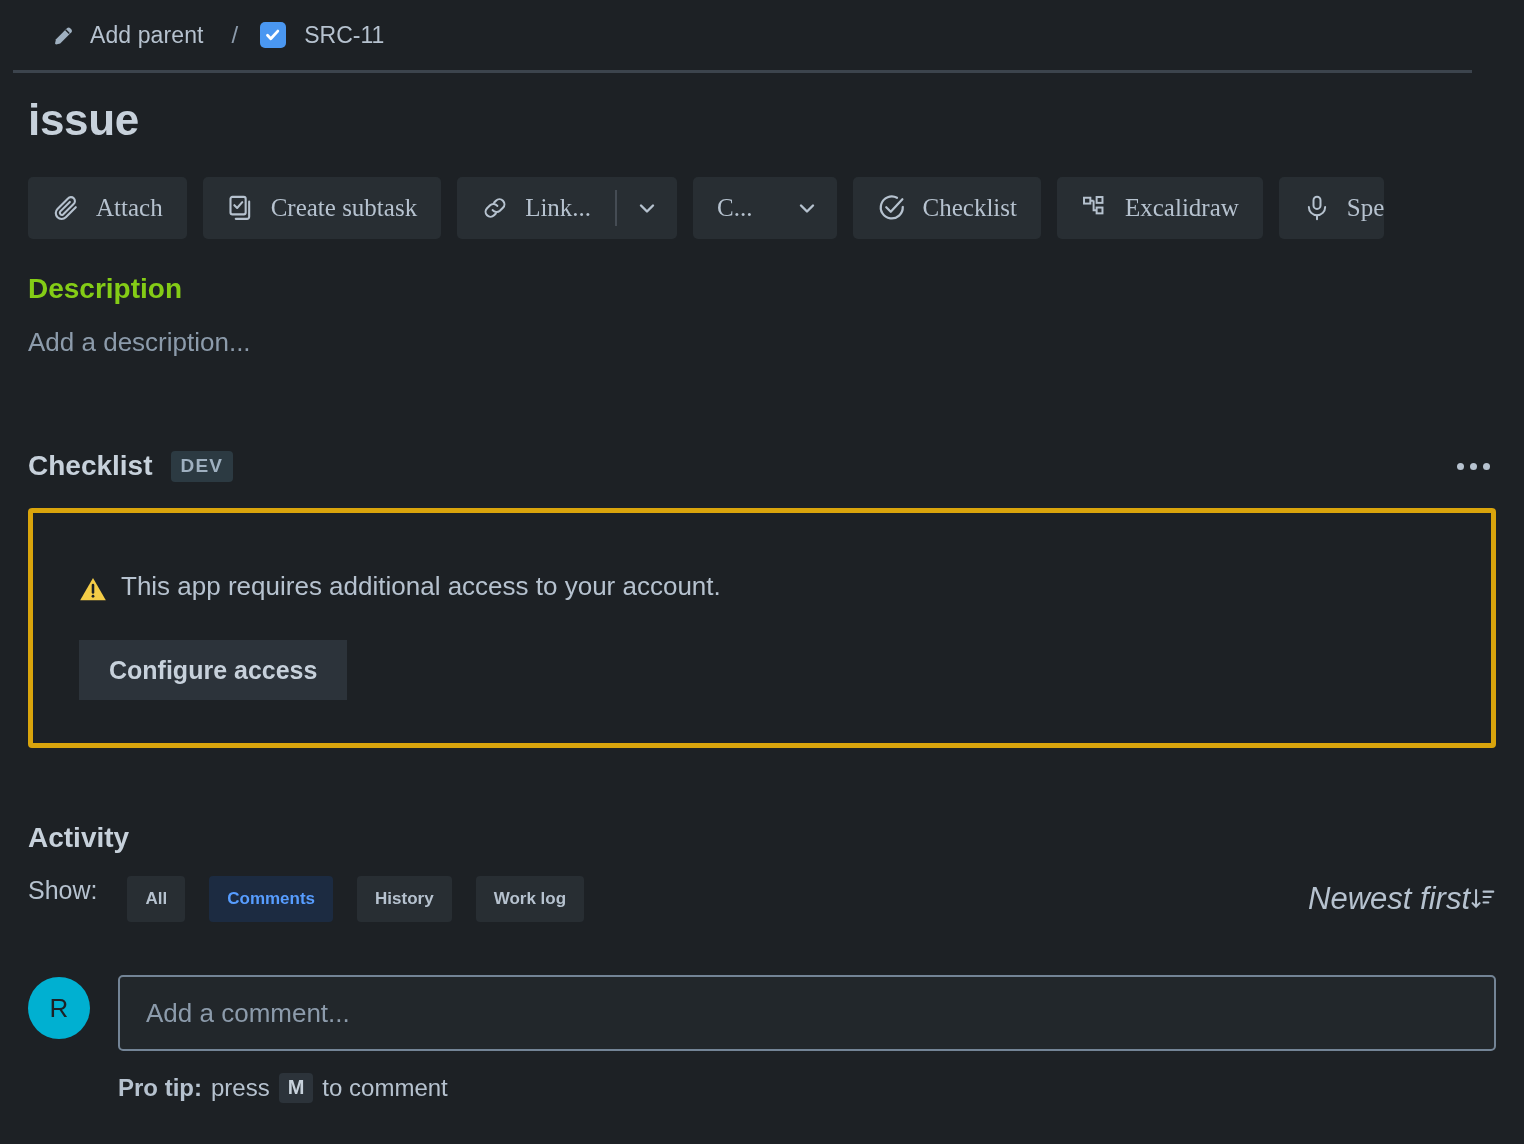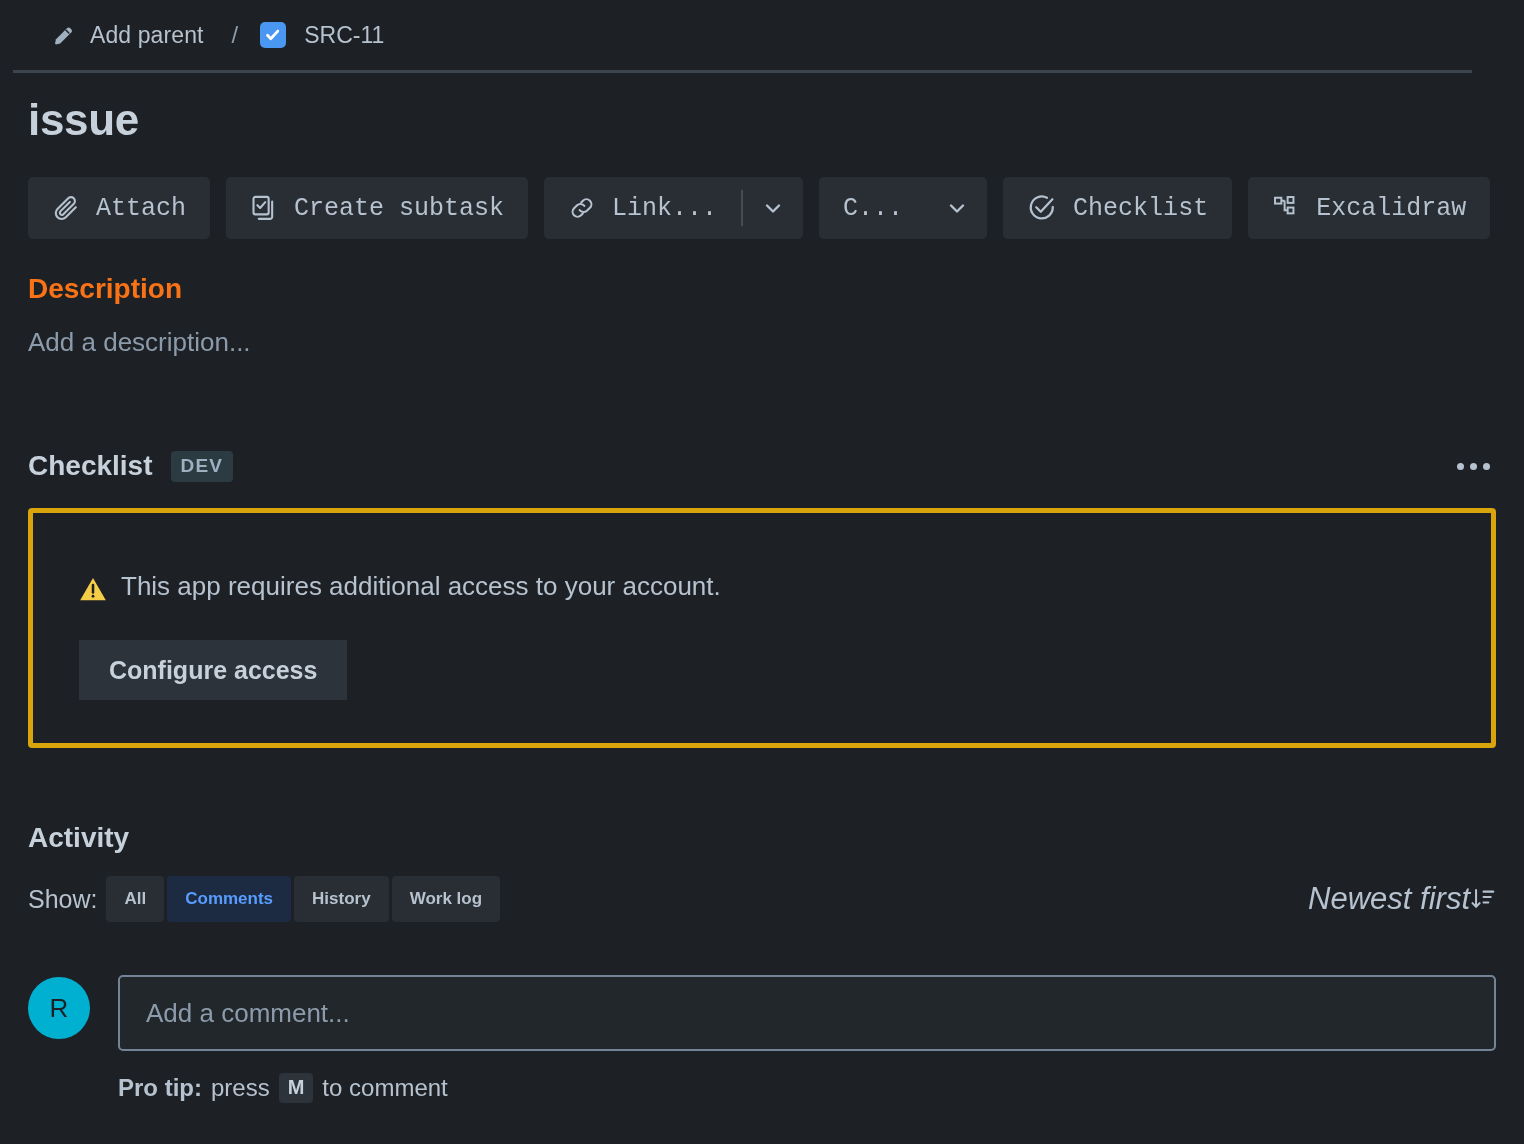--- a/index.html
+++ b/index.html
@@ -97,21 +97,21 @@
     display: flex;
     align-items: center;
     gap: 16px;
     height: 62px;
     padding: 0 24px;
     background: #282e33;
     border: none;
     border-radius: 5px;
     color: #b6c2cf;
     font-size: 25px;
-    font-family: Liberation Mono, monospace;
+    font-family: Liberation Serif, serif;
     cursor: pointer;
     white-space: nowrap;
   }
   .tb-split {
     display: flex;
     align-items: stretch;
     background: #282e33;
     border-radius: 5px;
     height: 62px;
     overflow: hidden;
@@ -129,21 +129,21 @@
     color: #b6c2cf;
   }
   .tb-btn.clipped-right { padding-right: 0; }
   .icon { display: flex; align-items: center; justify-content: center; flex: 0 0 auto; }
 
   
   .section-head {
     margin: 34px 0 0 28px;
     font-size: 28px;
     font-weight: 700;
-    color: #f97316;
+    color: #84cc16;
   }
   .desc-placeholder {
     margin: 22px 0 0 28px;
     font-size: 26px;
     color: #8c9bab;
     cursor: text;
   }
 
   
   .checklist-head-row {
@@ -214,21 +214,21 @@
     font-size: 28px;
     font-weight: 700;
     color: #c7d1db;
   }
   .activity-row {
     display: flex;
     align-items: center;
     margin: 22px 28px 0 28px;
     justify-content: space-between;
   }
-  .filters { display: flex; align-items: center; gap: 3px; }
+  .filters { display: flex; align-items: flex-start; gap: 24px; }
   .show-label { font-size: 25px; color: #b6c2cf; margin-right: 6px; }
   .chip {
     background: #282e33;
     border: none;
     border-radius: 4px;
     color: #b6c2cf;
     font-size: 17px;
     font-weight: 700;
     font-family: "Liberation Sans", sans-serif;
     height: 46px;
@@ -397,20 +397,30 @@
           <rect x="2.6" y="3.2" width="5.4" height="5"></rect>
           <rect x="13.4" y="2.6" width="5" height="5"></rect>
           <rect x="13.4" y="11.6" width="5" height="5"></rect>
           <path d="M8"></path>
           <path d="M10.8 5.6V14h2.6M8 5.7h2.8"></path>
         </svg>
       </span>
       <span>Excalidraw</span>
     </button>
 
+    <button class="tb-btn clipped-right">
+      <span class="icon">
+        <svg width="28" height="28" viewBox="0 0 24 24" fill="none" stroke="#b6c2cf" stroke-width="1.7" stroke-linecap="round">
+          <rect x="9" y="2.4" width="6" height="10.4" rx="3"></rect>
+          <path d="M5 11.2a7 7 0 0 0 14 0"></path>
+          <path d="M12 18.4v3.2"></path>
+        </svg>
+      </span>
+      <span>Spe</span>
+    </button>
 
   </div>
 
   <div class="section-head">Description</div>
   <div class="desc-placeholder">Add a description...</div>
 
   <div class="checklist-head-row">
     <div class="checklist-head-left">
       <span class="checklist-title">Checklist</span>
       <span class="dev-badge">DEV</span>

